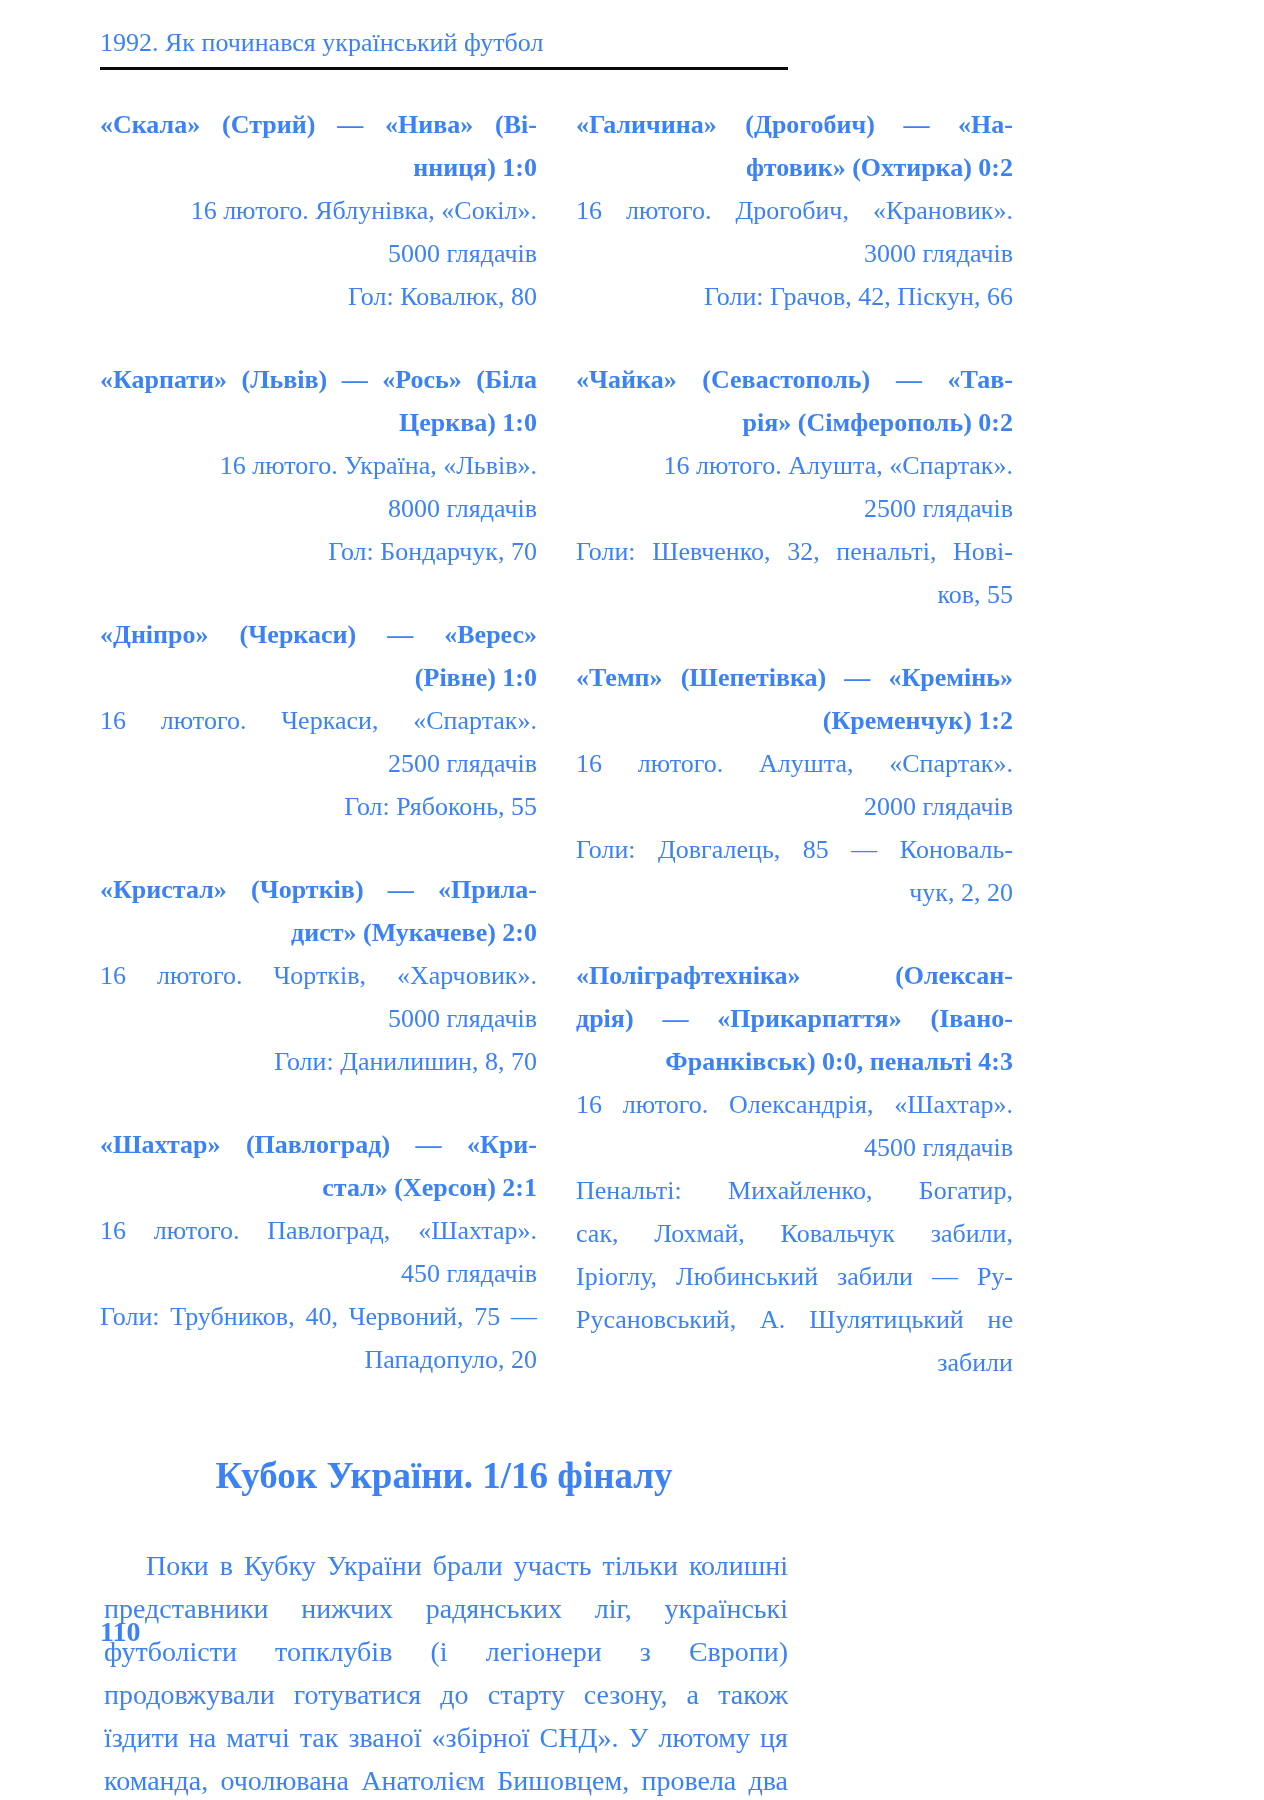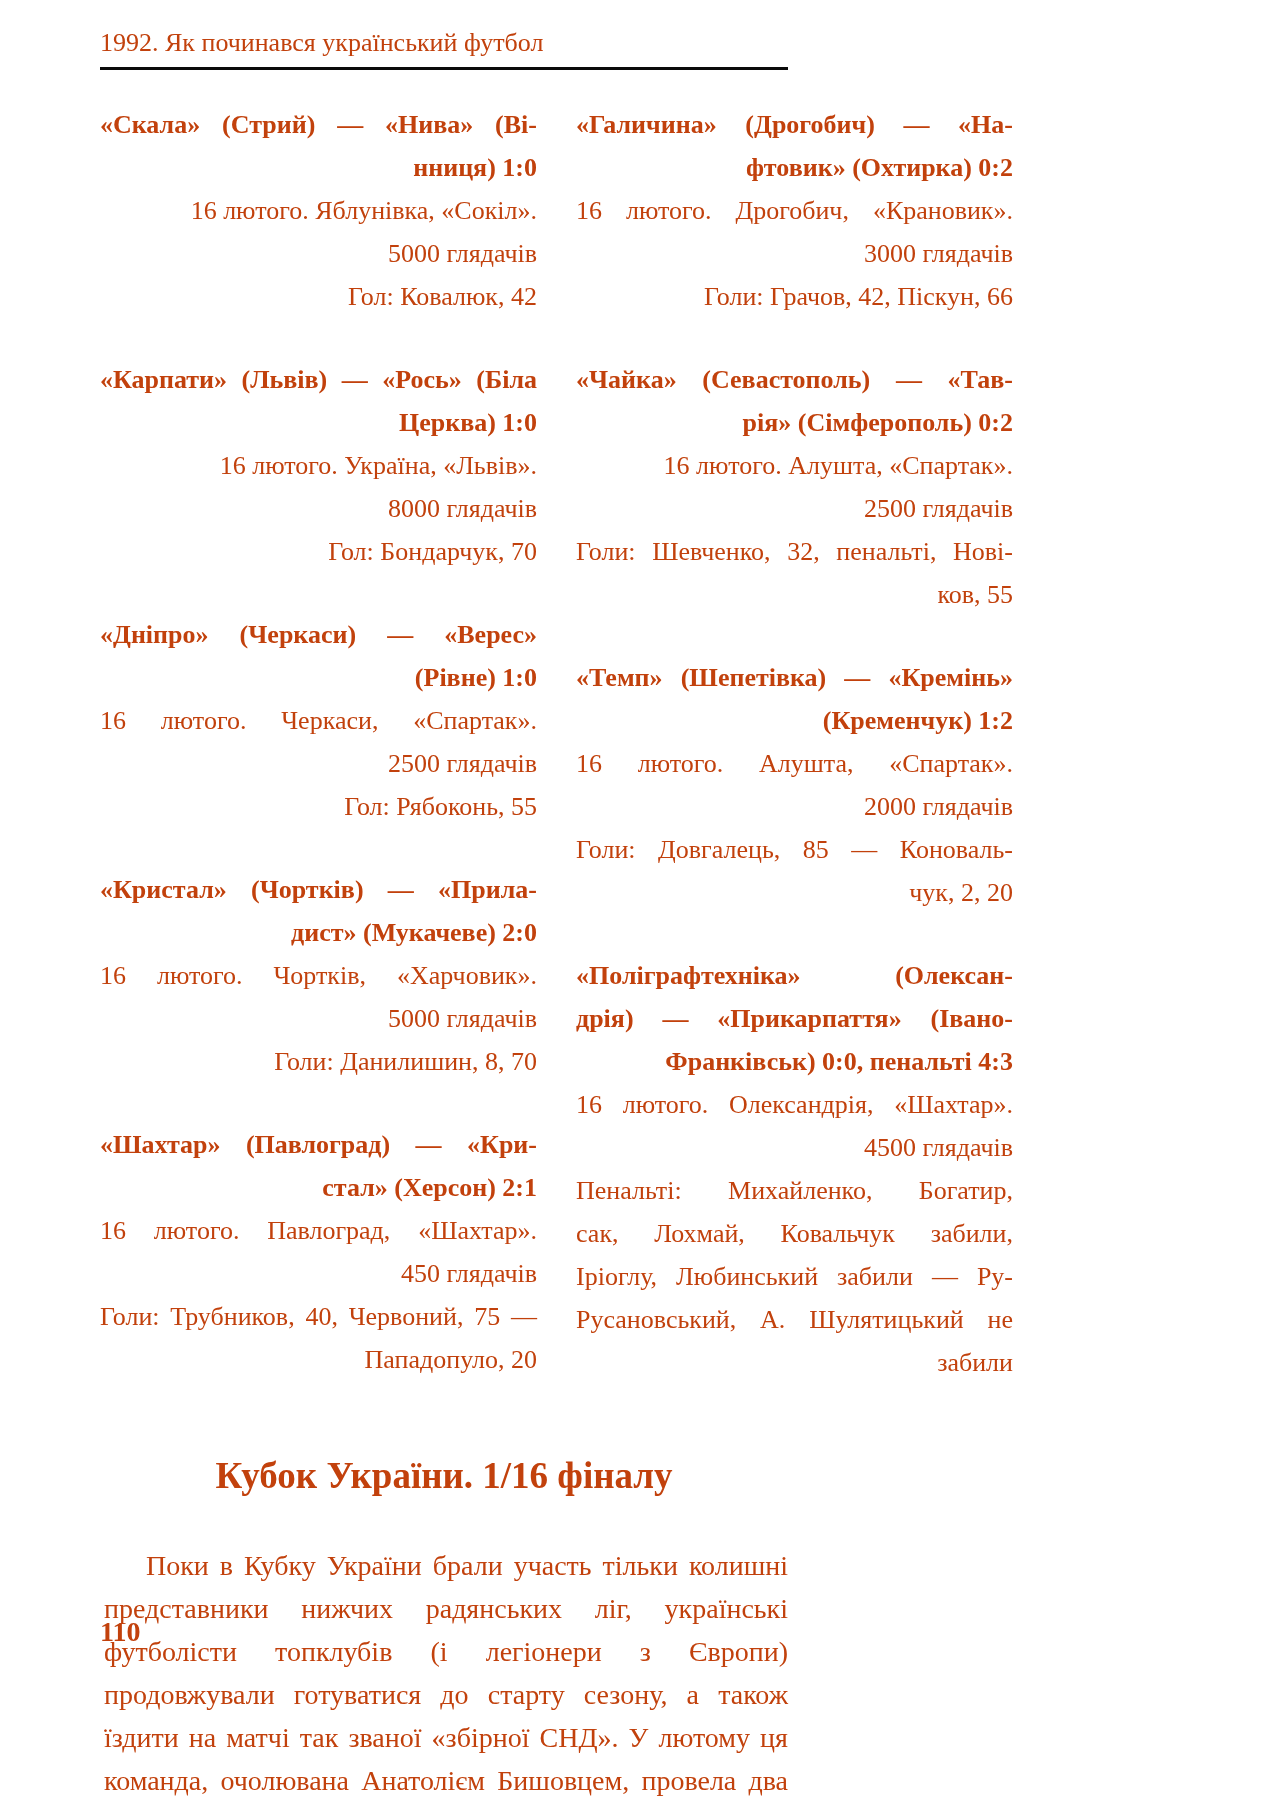--- a/index.html
+++ b/index.html
@@ -6,21 +6,21 @@
     margin: 0;
     padding: 0;
     background: #ffffff;
   }
   .page {
     position: relative;
     width: 1044px;
     height: 1800px;
     box-sizing: border-box;
     background: #ffffff;
-    color: #c2410c;
+    color: #3b82f6;
     font-family: "Liberation Serif", "DejaVu Serif", serif;
     padding: 26px 256px 0 100px;
     overflow: hidden;
   }
   .header {
     font-size: 26px;
     line-height: 34px;
     padding-bottom: 7px;
     border-bottom: 3px solid #0a0a0a;
     margin-bottom: 33px;
@@ -78,21 +78,21 @@
     <span>1992. Як починався український футбол</span>
   </div>
 
   <div class="columns">
     <div class="col">
         <div class="match-block">
           <div class="line bold stretch">«Скала» (Стрий) — «Нива» (Ві-</div>
           <div class="line bold">нниця) 1:0</div>
           <div class="line">16 лютого. Яблунівка, «Сокіл».</div>
           <div class="line">5000 глядачів</div>
-          <div class="line">Гол: Ковалюк, 42</div>
+          <div class="line">Гол: Ковалюк, 80</div>
         </div>
         <div class="match-block">
           <div class="line bold stretch">«Карпати» (Львів) — «Рось» (Біла</div>
           <div class="line bold">Церква) 1:0</div>
           <div class="line">16 лютого. Україна, «Львів».</div>
           <div class="line">8000 глядачів</div>
           <div class="line">Гол: Бондарчук, 70</div>
         </div>
         <div class="match-block">
           <div class="line bold stretch">«Дніпро» (Черкаси) — «Верес»</div>

